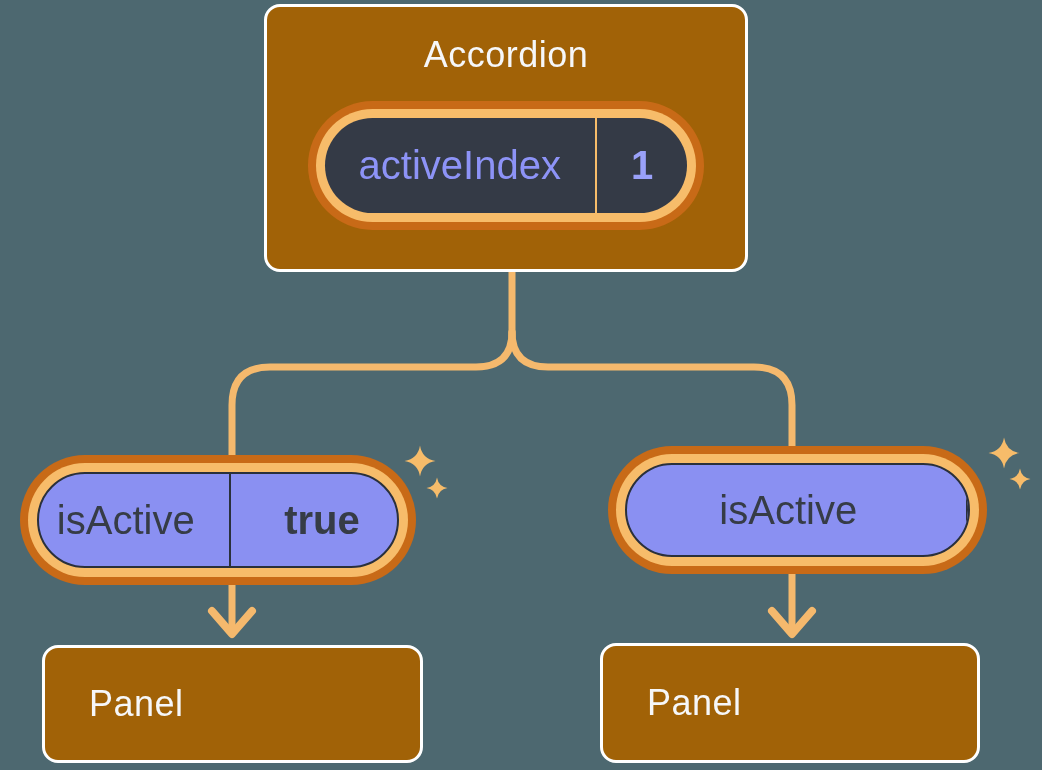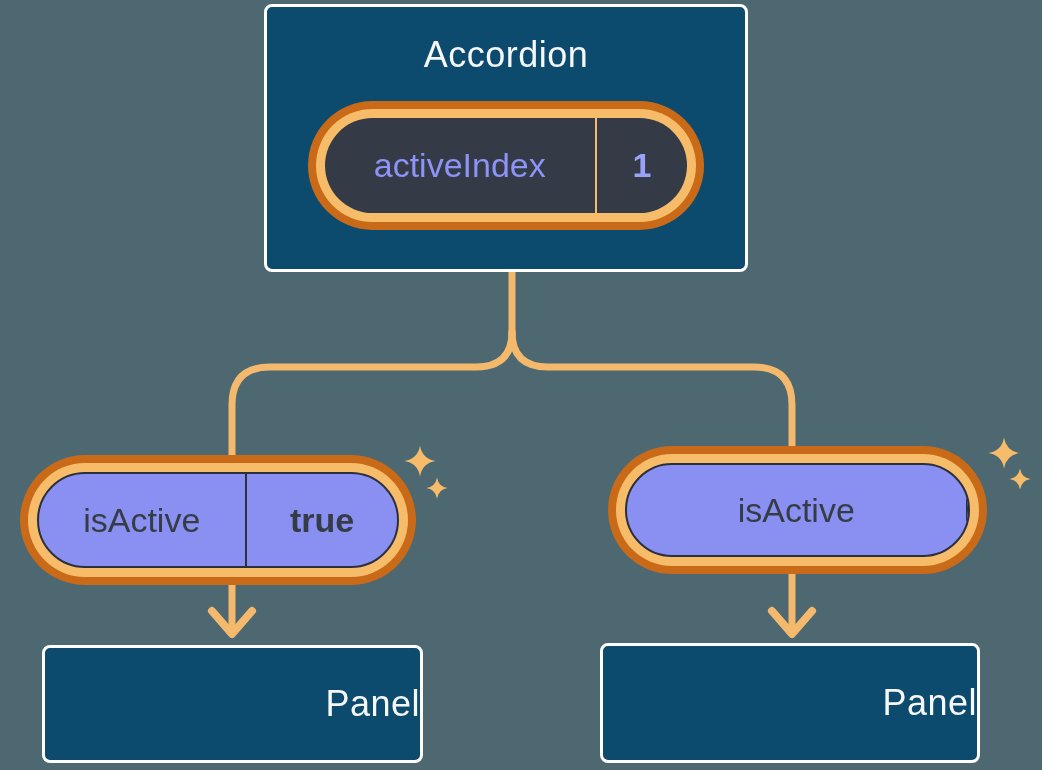--- a/index.html
+++ b/index.html
@@ -31,44 +31,45 @@
     stroke: #F5B96D;
     stroke-width: 8;
     stroke-linecap: round;
     stroke-linejoin: round;
   }
   .sparkle { fill: #F7BC6A; }
 
   .card {
     position: absolute;
     box-sizing: border-box;
-    background: #0c4a6e;
+    background: #a16207;
     border: 3px solid #FFFFFF;
-    border-radius: 8px;
+    border-radius: 16px;
   }
   .accordion-card {
     left: 264px; top: 4px;
     width: 484px; height: 268px;
     display: flex;
     flex-direction: column;
     align-items: center;
     padding-top: 26px;
   }
   .card-title {
     color: #F6F7F9;
     font-size: 36px;
     font-weight: 500;
     line-height: 44px;
     text-align: center;
     letter-spacing: 0.5px;
   }
   .panel-card {
     display: flex;
     align-items: center;
-    justify-content: flex-end;
+    justify-content: flex-start;
+    padding-left: 44px;
   }
   .panel-left  { left: 42px;  top: 645px; width: 381px; height: 118px; }
   .panel-right { left: 600px; top: 643px; width: 380px; height: 120px; }
 
   
   .pill-outer {
     box-sizing: border-box;
     background: #C86A17;
     border-radius: 999px;
     padding: 8px;
@@ -91,26 +92,27 @@
   .state-pill { margin-top: 24px; width: 396px; height: 129px; }
   .state-pill .pill-inner { background: #343A46; }
   .prop-pill {
     position: absolute;
   }
   .prop-pill-left  { left: 20px;  top: 455px; width: 396px; height: 130px; }
   .prop-pill-right { left: 608px; top: 446px; width: 379px; height: 128px; }
   .prop-pill .pill-inner {
     background: #8A90F2;
     border: 2.5px solid #2A303B;
+    gap: 16px;
   }
   .pill-cell {
     display: flex;
     align-items: center;
     justify-content: center;
-    font-size: 34px;
+    font-size: 40px;
   }
   .pill-label { flex: 1; }
   .pill-value { font-weight: 700; }
   .state-pill .pill-value { width: 90px; }
   .prop-pill-left  .pill-value { width: 150px; }
   .prop-pill-right .pill-value { width: 140px; }
   .pill-divider { width: 2.5px; }
   .orange-divider { background: #F7BC6A; }
   .dark-divider   { background: #2A303B; }
   .purple-text { color: #8D93F7; }

